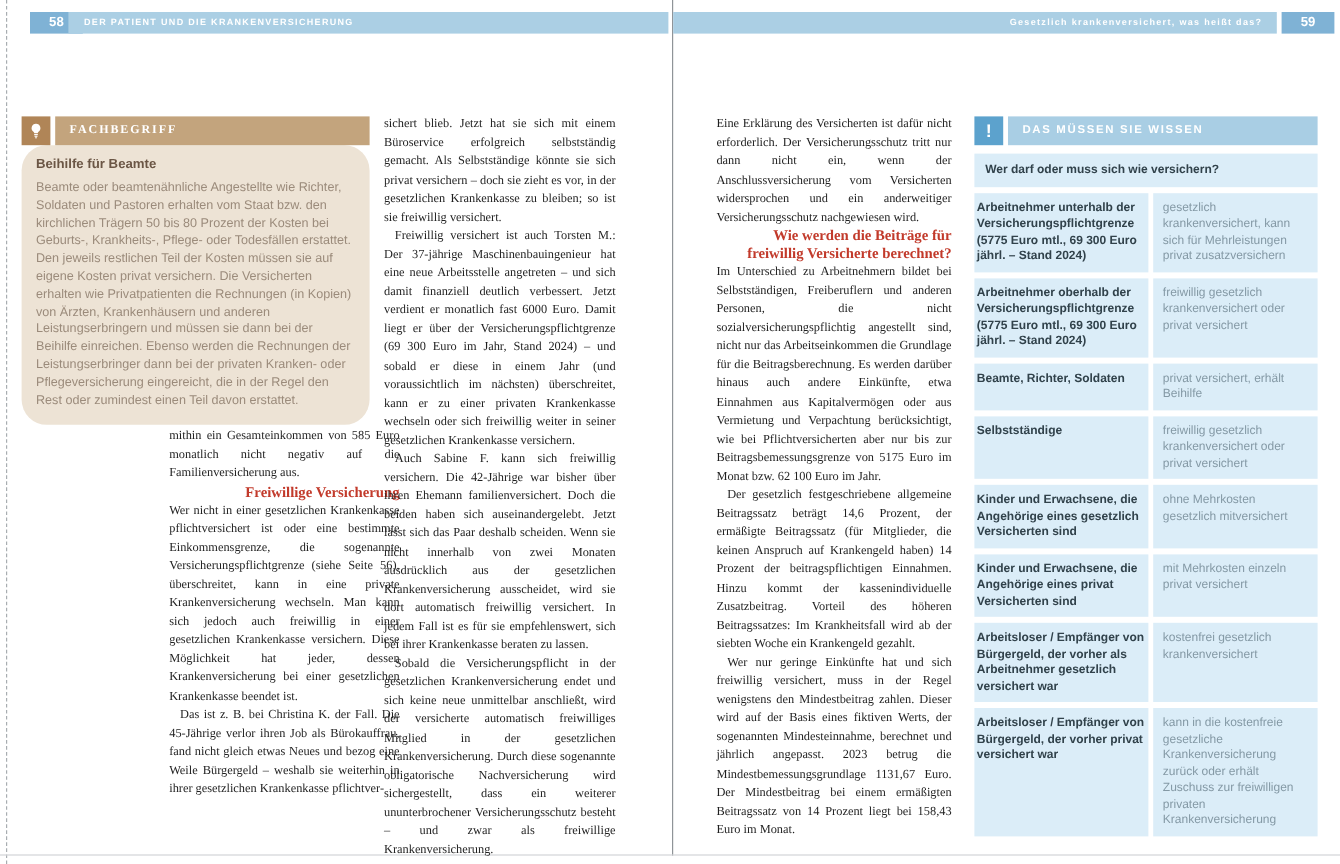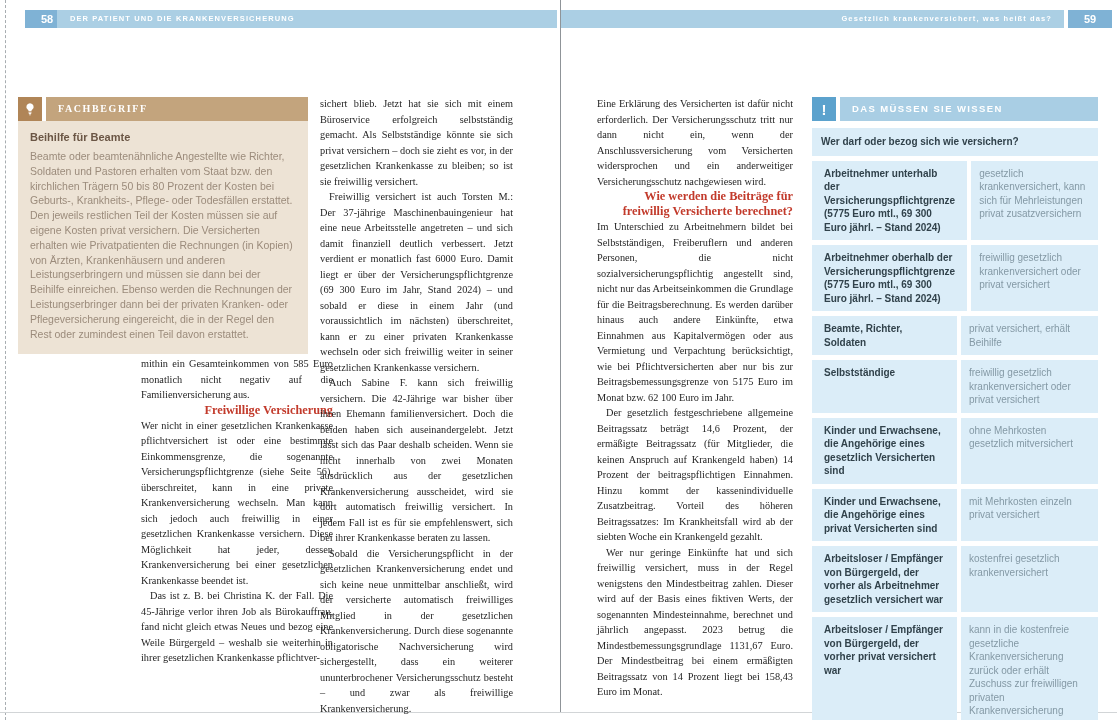--- a/index.html
+++ b/index.html
@@ -20,21 +20,21 @@
   .bar-right{left:561px;width:503px;background:#abcfe4;text-align:right;padding-right:12px;box-sizing:border-box;}
   .num-left{left:25px;}
   .num-right{left:1068px;}
 
   
   .fb-box{position:absolute;left:18px;top:97px;width:290px;}
   .fb-head{display:flex;gap:4px;height:24px;}
   .fb-icon{width:24px;height:24px;background:#b08557;display:flex;align-items:center;justify-content:center;flex:0 0 24px;}
   .fb-label{flex:1;background:#c3a47d;color:#ffffff;font-size:10px;font-weight:bold;
             letter-spacing:1.6px;line-height:24px;padding-left:12px;font-family:Liberation Serif, serif;}
-  .fb-body{background:#ede3d5;padding:10px 12px 13px 12px;}
+  .fb-body{background:#ede3d5;padding:10px 12px 13px 12px;border-radius:21px;}
   .fb-title{font-size:11px;font-weight:bold;color:#6b5645;margin:0 0 6px 0;}
   .fb-text{font-size:10.5px;line-height:14.8px;color:#9b8b7b;margin:0;}
 
   
   .col{position:absolute;font-family:"Liberation Serif",serif;font-size:10.3px;line-height:15.5px;
        color:#1f1f1f;text-align:justify;hyphens:auto;-webkit-hyphens:auto;}
   .col p{margin:0;}
   .col p.indent{text-indent:9px;}
   .col1{left:117px;top:356px;width:192px;margin-left:24px;}
   .col2{left:320px;top:96px;width:193px;}
@@ -45,21 +45,21 @@
   
   .wn-box{position:absolute;left:812px;top:97px;width:286px;}
   .wn-head{display:flex;gap:4px;height:24px;}
   .wn-icon{width:24px;height:24px;background:#5ca2cd;color:#ffffff;font-weight:bold;font-size:15px;
            display:flex;align-items:center;justify-content:center;flex:0 0 24px;}
   .wn-label{flex:1;background:#a9cee4;color:#ffffff;font-size:9.5px;font-weight:bold;
             letter-spacing:1.4px;line-height:24px;padding-left:12px;}
   .wn-question{margin-top:7px;background:#dbedf8;padding:7px 9px;font-size:10px;font-weight:bold;
                color:#31424b;line-height:13.5px;}
   .wn-row{display:flex;gap:4px;margin-top:5px;}
-  .wn-cell-l{flex:0 0 145px;box-sizing:border-box;background:#dbedf8;padding:6px 12px;
+  .wn-cell-l{flex:0 0 145px;box-sizing:border-box;background:#dbedf8;padding:6px 2px;
              font-size:10px;font-weight:bold;color:#31424b;line-height:13.5px;hyphens:auto;}
   .wn-cell-r{flex:1;background:#dbedf8;padding:6px 8px;font-size:10px;color:#8499a5;
              line-height:13.5px;hyphens:auto;}
 </style>
 </head>
 <body>
 
 <div class="spread">
 
   <div class="trim-dash"></div>
@@ -109,21 +109,21 @@
     <p>Im Unterschied zu Arbeitnehmern bildet bei Selbstständigen, Freiberuflern und anderen Personen, die nicht sozialversicherungspflichtig angestellt sind, nicht nur das Arbeitseinkommen die Grundlage für die Beitragsberechnung. Es werden darüber hinaus auch andere Einkünfte, etwa Einnahmen aus Kapitalvermögen oder aus Vermietung und Verpachtung berücksichtigt, wie bei Pflichtversicherten aber nur bis zur Beitragsbemessungsgrenze von 5175 Euro im Monat bzw. 62 100 Euro im Jahr.</p>
     <p class="indent">Der gesetzlich festgeschriebene allgemeine Beitragssatz beträgt 14,6 Prozent, der ermäßigte Beitragssatz (für Mitglieder, die keinen Anspruch auf Krankengeld haben) 14 Prozent der beitragspflichtigen Einnahmen. Hinzu kommt der kassenindividuelle Zusatzbeitrag. Vorteil des höheren Beitragssatzes: Im Krankheitsfall wird ab der siebten Woche ein Krankengeld gezahlt.</p>
     <p class="indent">Wer nur geringe Einkünfte hat und sich freiwillig versichert, muss in der Regel wenigstens den Mindestbeitrag zahlen. Dieser wird auf der Basis eines fiktiven Werts, der sogenannten Mindesteinnahme, berechnet und jährlich angepasst. 2023 betrug die Mindestbemessungsgrundlage 1131,67 Euro. Der Mindestbeitrag bei einem ermäßigten Beitragssatz von 14 Prozent liegt bei 158,43 Euro im Monat.</p>
   </div>
 
   <div class="wn-box">
     <div class="wn-head">
       <div class="wn-icon">!</div>
       <div class="wn-label">DAS MÜSSEN SIE WISSEN</div>
     </div>
-    <div class="wn-question">Wer darf oder bezog sich wie versichern?</div>
+    <div class="wn-question">Wer darf oder muss sich wie versichern?</div>
 
     <div class="wn-row">
       <div class="wn-cell-l">Arbeitnehmer unterhalb der Versicherungspflichtgrenze (5775 Euro mtl., 69 300 Euro jährl. – Stand 2024)</div>
       <div class="wn-cell-r">gesetzlich krankenversichert, kann sich für Mehrleistungen privat zusatzversichern</div>
     </div>
     <div class="wn-row">
       <div class="wn-cell-l">Arbeitnehmer oberhalb der Versicherungspflichtgrenze (5775 Euro mtl., 69 300 Euro jährl. – Stand 2024)</div>
       <div class="wn-cell-r">freiwillig gesetzlich krankenversichert oder privat versichert</div>
     </div>
     <div class="wn-row">

